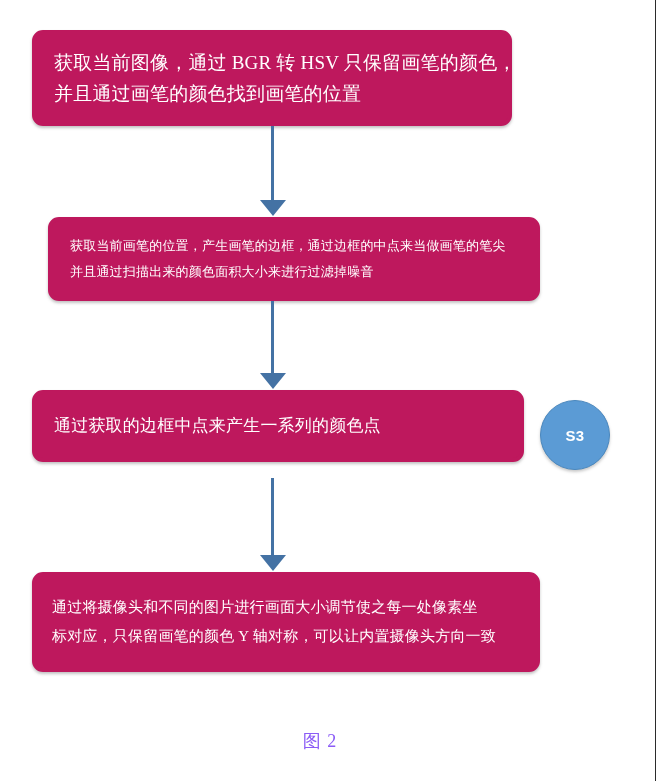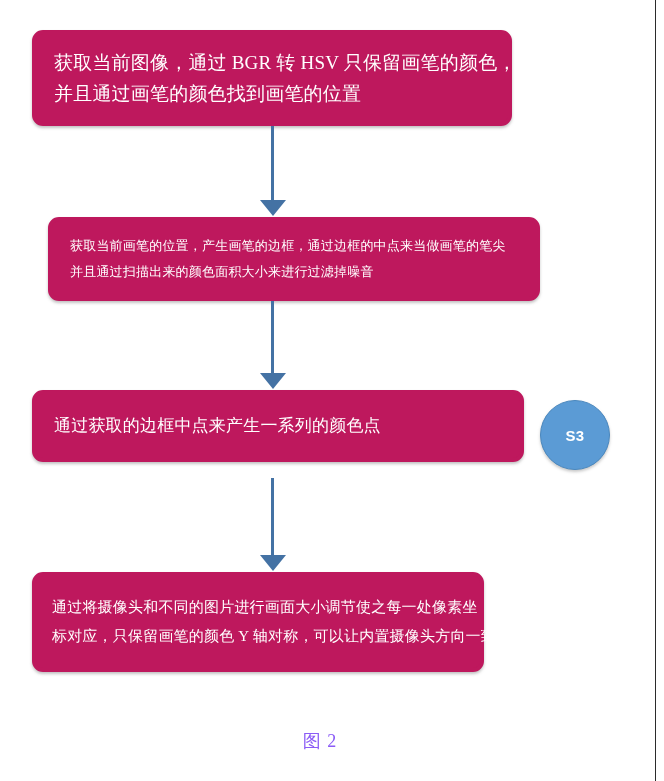--- a/index.html
+++ b/index.html
@@ -75,21 +75,21 @@
     width: 492px; height: 72px;
     padding: 0 18px;
   }
   #box-3 .line {
     font-size: 17px;
     line-height: 28px;
     letter-spacing: 0.2px;
   }
   #box-4 {
     left: 32px; top: 572px;
-    width: 452px; height: 100px;
+    width: 508px; height: 100px;
     padding: 0 16px;
   }
   #box-4 .line {
     font-size: 15px;
     line-height: 29px;
     letter-spacing: 0.2px;
   }
   
   .stage-circle {
     position: absolute;

